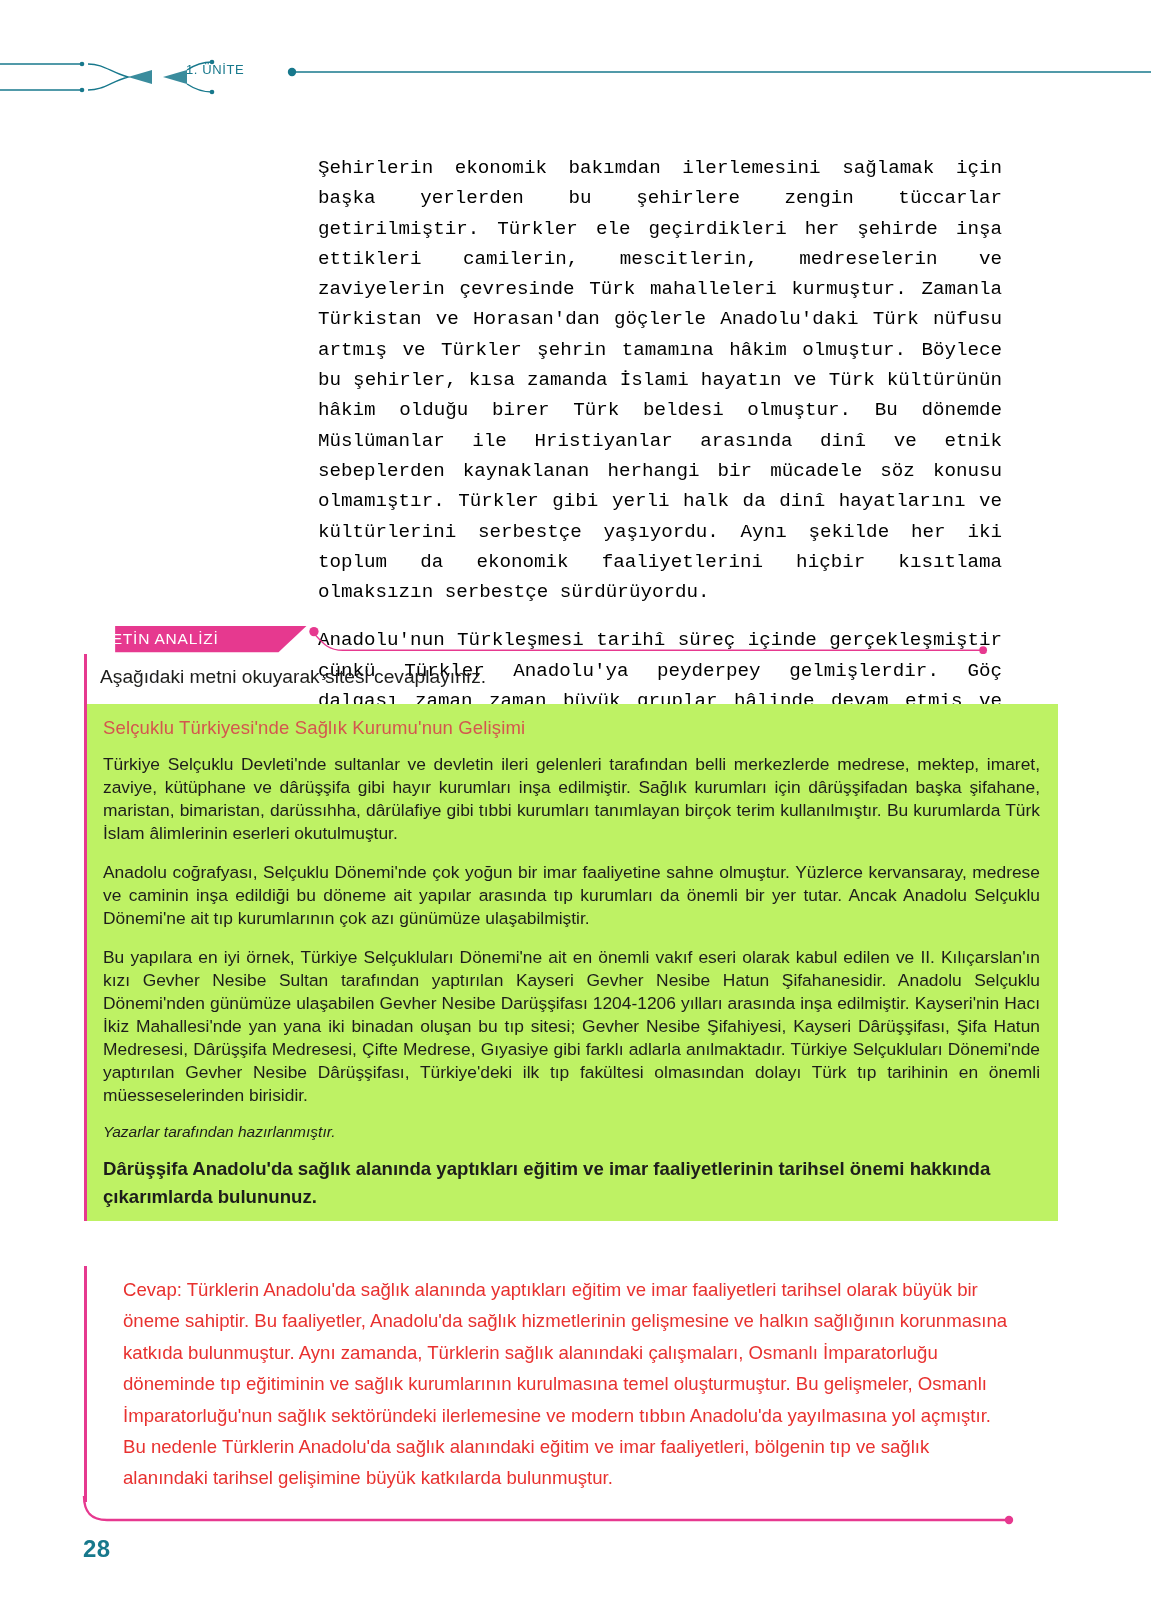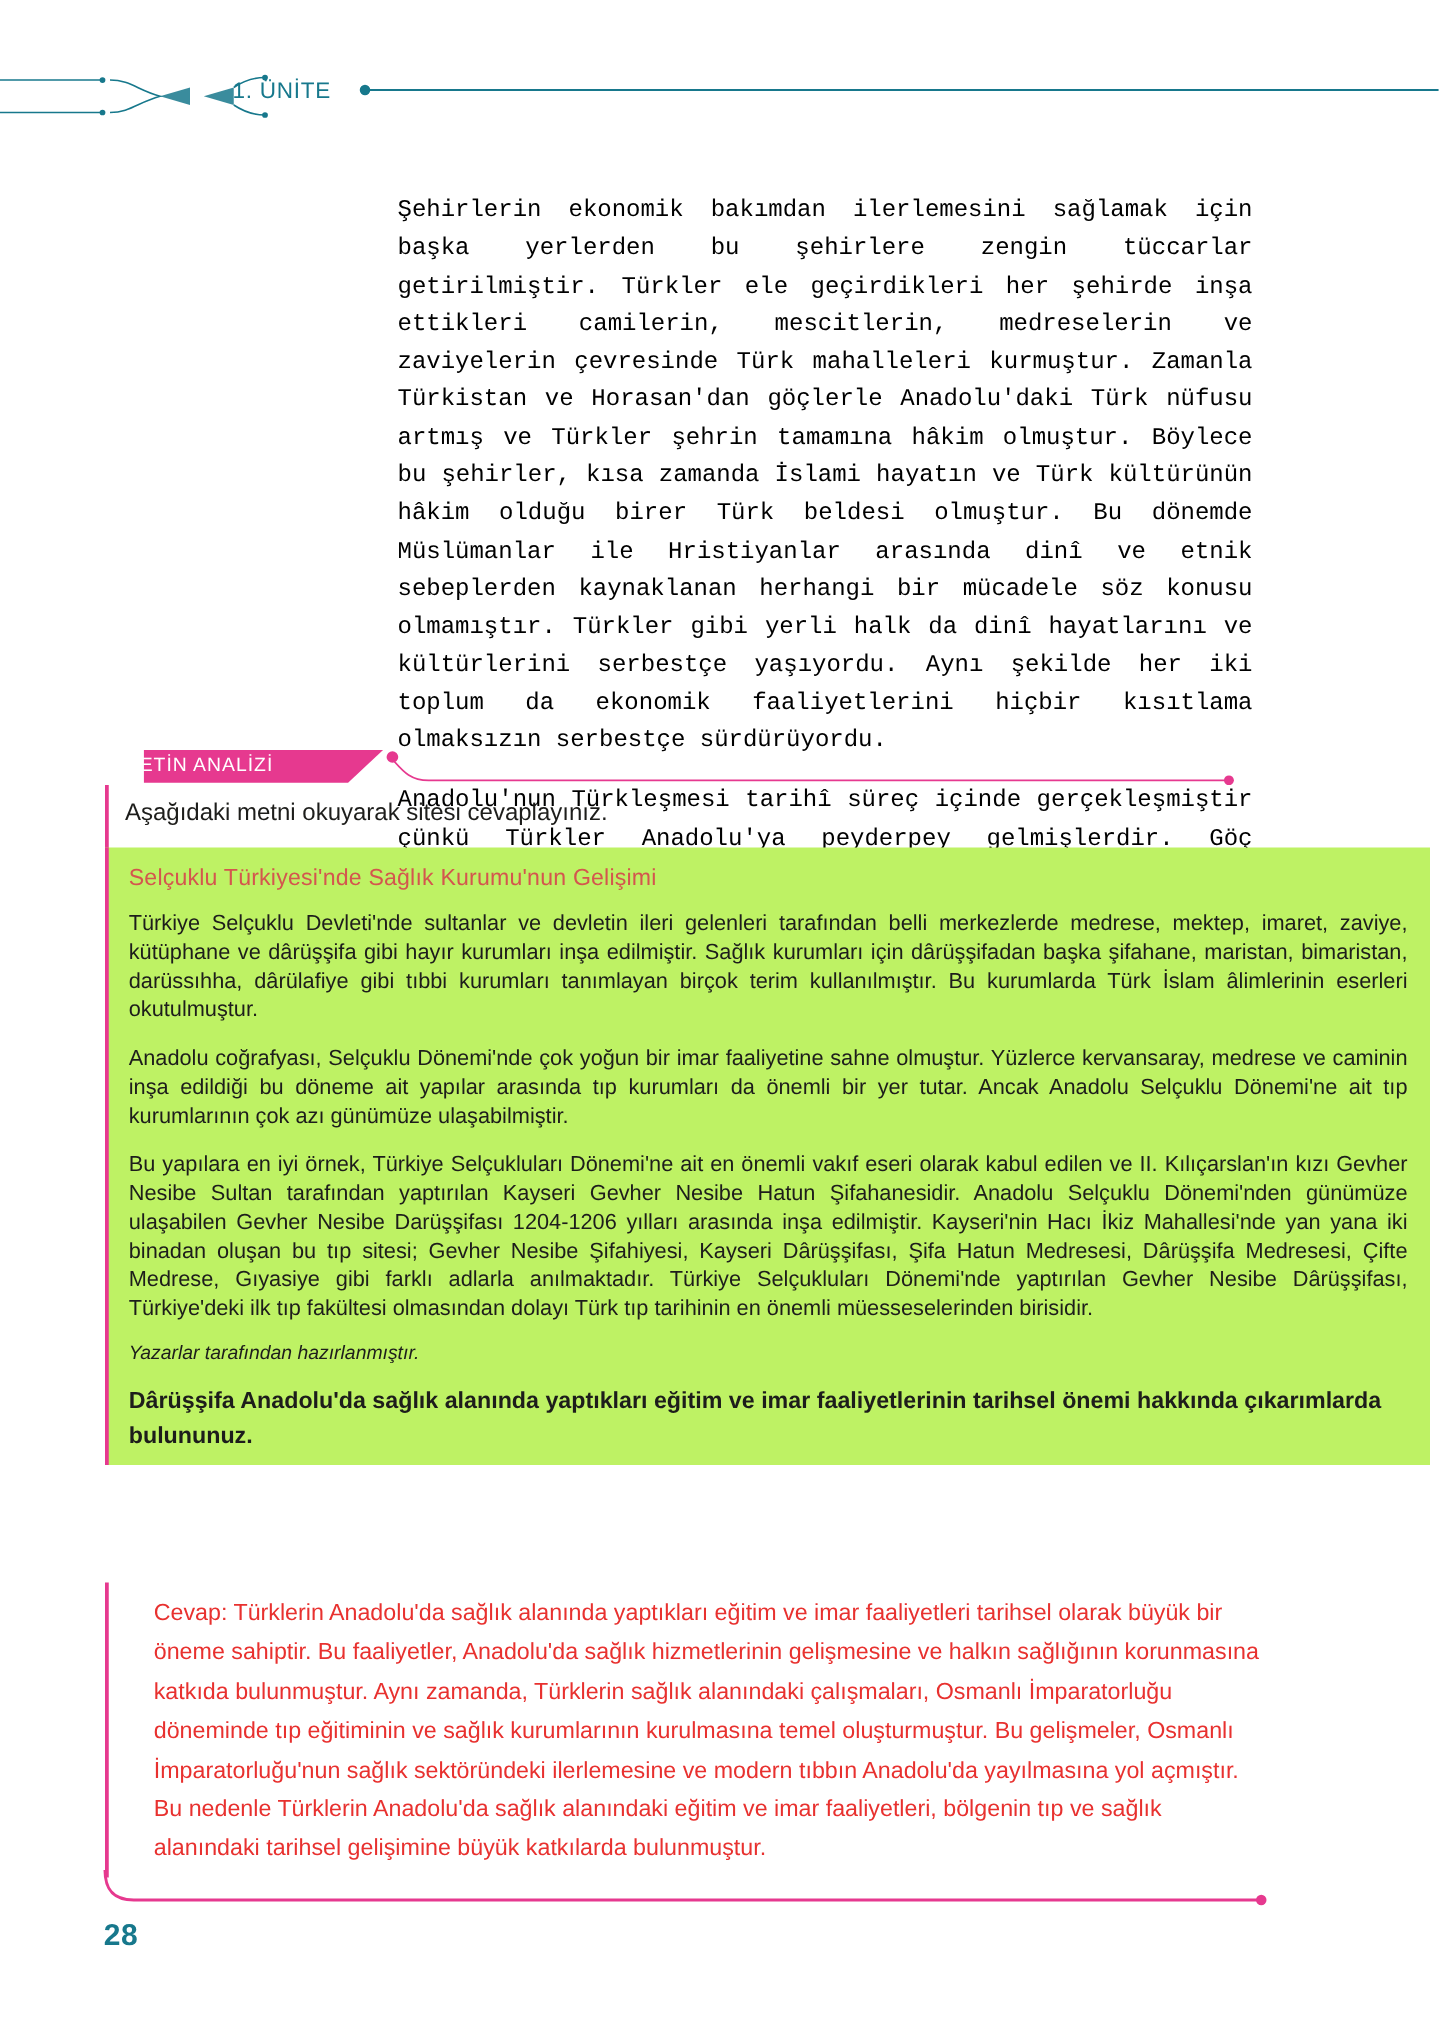--- a/index.html
+++ b/index.html
@@ -19,21 +19,21 @@
     position: absolute;
     top: 0; left: 0;
     width: 1151px;
     height: 110px;
   }
   .header-svg { position: absolute; top: 0; left: 0; }
   .unit-label {
     position: absolute;
     left: 186px;
     top: 62px;
-    font-size: 18px;
+    font-size: 13px;
     letter-spacing: 0.6px;
     color: #17788c;
     font-family: "Liberation Sans", sans-serif;
     text-align: right;
   }
 
   
   .top-text {
     position: absolute;
     left: 318px;
@@ -48,22 +48,22 @@
     text-justify: inter-word;
     color: #000000;
     font-family: Liberation Mono, monospace;
   }
   .top-text p:last-child { margin-bottom: 0; }
 
   
   .analysis-section {
     position: absolute;
     left: 84px;
-    top: 600px;
-    width: 1060px;
+    top: 626px;
+    width: 974px;
   }
   .tag-row {
     position: relative;
     height: 28px;
   }
   .tag-banner {
     position: absolute;
     left: 0; top: 0;
     height: 28px;
   }

